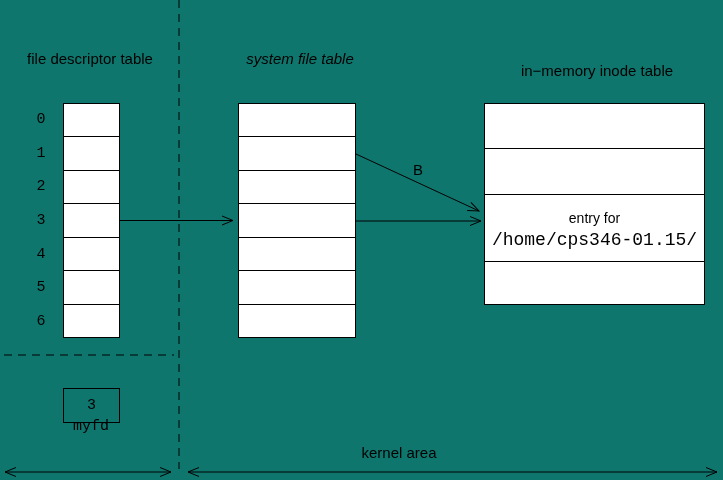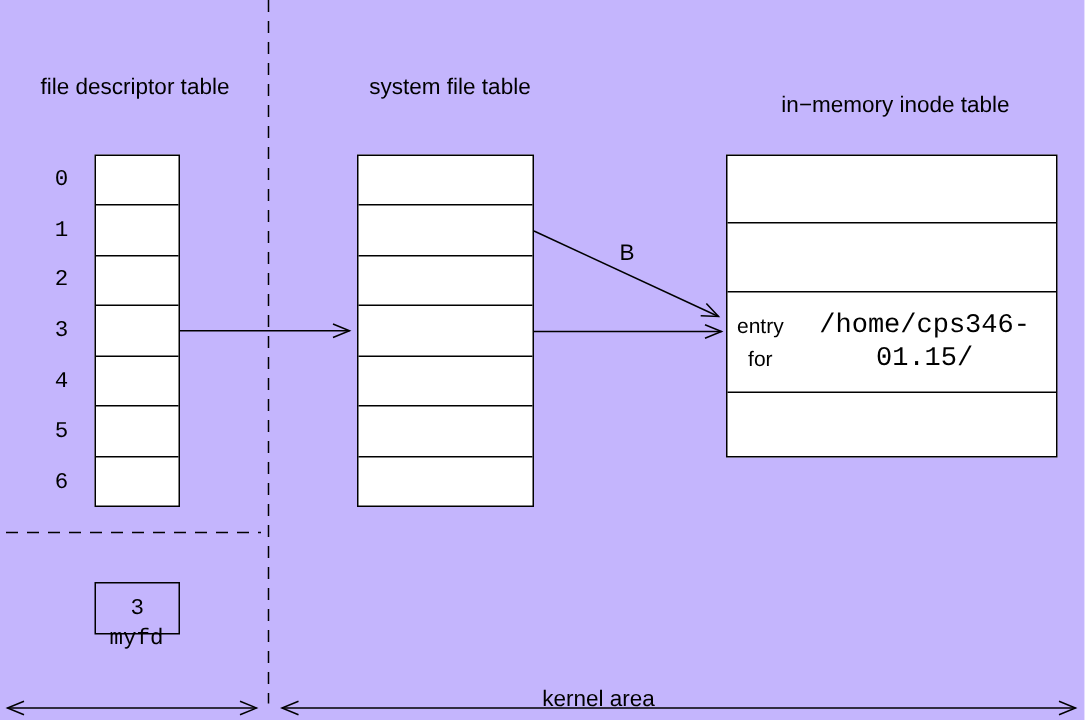--- a/index.html
+++ b/index.html
@@ -1,19 +1,19 @@
 <!DOCTYPE html>
 <html><head>
 <meta charset="utf-8">
 <style>
   html,body{margin:0;padding:0;background:#ffffff;}
   .canvas{
     position:relative;
     width:723px;height:480px;
-    background:#c4b5fd;
+    background:#0f766e;
     font-family:"Liberation Sans",sans-serif;
     color:#000000;
     overflow:hidden;
   }
   .overlay{position:absolute;left:0;top:0;z-index:1;}
   .lbl{
     position:absolute;z-index:2;white-space:nowrap;
     transform:translate(-50%,-50%);
     font-size:15px;color:#000;
   }
@@ -26,22 +26,22 @@
   .tbl .row{flex:1 1 auto;border-top:1px solid #000;}
   .tbl .row:first-child{border-top:none;}
   .fd-labels{
     position:absolute;z-index:2;display:flex;flex-direction:column;
   }
   .fd-labels .fdl{
     flex:1 1 auto;display:flex;align-items:center;justify-content:center;
     font-family:"Liberation Mono","DejaVu Sans Mono",monospace;font-size:15px;
   }
   .inode-entry-row{
-    display:flex;align-items:center;
-    padding-top:0;box-sizing:border-box;
+    display:flex;flex-direction:column;align-items:center;
+    padding-top:12px;box-sizing:border-box;
   }
   .inode-entry-row .eline{line-height:22px;text-align:center;}
   .e-sans{font-size:14px;font-family:"Liberation Sans",sans-serif;}
   .e-mono{font-size:18px;font-family:"Liberation Mono","DejaVu Sans Mono",monospace;}
   .myfd-box{
     position:absolute;z-index:2;box-sizing:border-box;border:1px solid #000;
     display:flex;align-items:center;justify-content:center;
     font-family:"Liberation Mono","DejaVu Sans Mono",monospace;font-size:15px;
   }
 </style>
@@ -62,21 +62,21 @@
 
     <line x1="120" y1="220.5" x2="233" y2="220.5" stroke="#000" stroke-width="1" marker-end="url(#ah)"></line>
     <line x1="356" y1="221" x2="481" y2="221" stroke="#000" stroke-width="1" marker-end="url(#ah)"></line>
     <line x1="356" y1="154" x2="479" y2="211" stroke="#000" stroke-width="1" marker-end="url(#ah)"></line>
 
     <line x1="5" y1="472" x2="171" y2="472" stroke="#000" stroke-width="1" marker-start="url(#ah)" marker-end="url(#ah)"></line>
     <line x1="188" y1="472" x2="717" y2="472" stroke="#000" stroke-width="1" marker-start="url(#ah)" marker-end="url(#ah)"></line>
   </svg>
 
   <div class="lbl" style="left:90px;top:58px;">file descriptor table</div>
-  <div class="lbl" style="left:300px;top:58px;">system file table</div>
+  <div class="lbl" style="left:300px;top:58px;font-style:italic;">system file table</div>
   <div class="lbl" style="left:597px;top:70px;">in−memory inode table</div>
 
   <div class="fd-labels" style="left:28px;top:103px;width:26px;height:235px;">
     <div class="fdl">0</div>
     <div class="fdl">1</div>
     <div class="fdl">2</div>
     <div class="fdl">3</div>
     <div class="fdl">4</div>
     <div class="fdl">5</div>
     <div class="fdl">6</div>
@@ -112,15 +112,15 @@
     <div class="row"></div>
   </div>
 
   <div class="lbl" style="left:418px;top:169px;">B</div>
 
   <div class="lbl mono" style="left:91px;top:381px;margin-top:45px;">myfd</div>
   <div class="myfd-box" style="left:63px;top:388px;width:57px;height:35px;">
     <span>3</span>
   </div>
 
-  <div class="lbl" style="left:399px;top:452px;margin-top:14px;">kernel area</div>
+  <div class="lbl" style="left:399px;top:452px;">kernel area</div>
 
 </div>
 
 </body></html>

